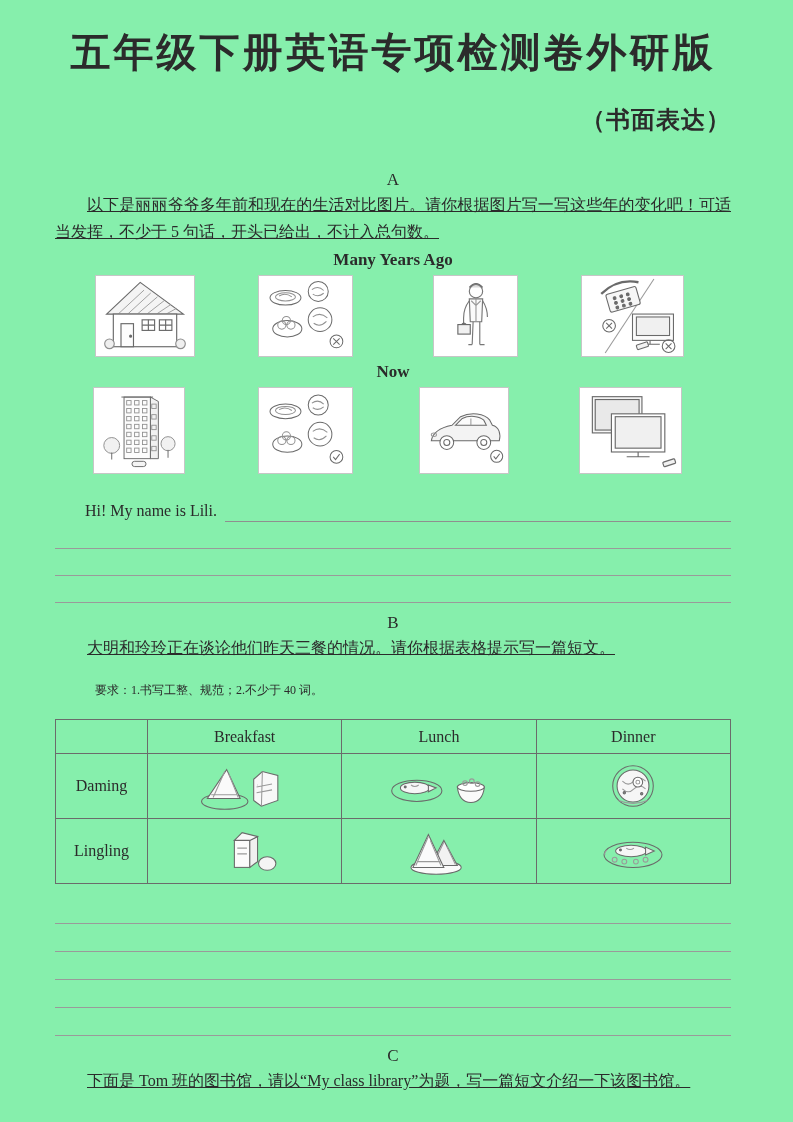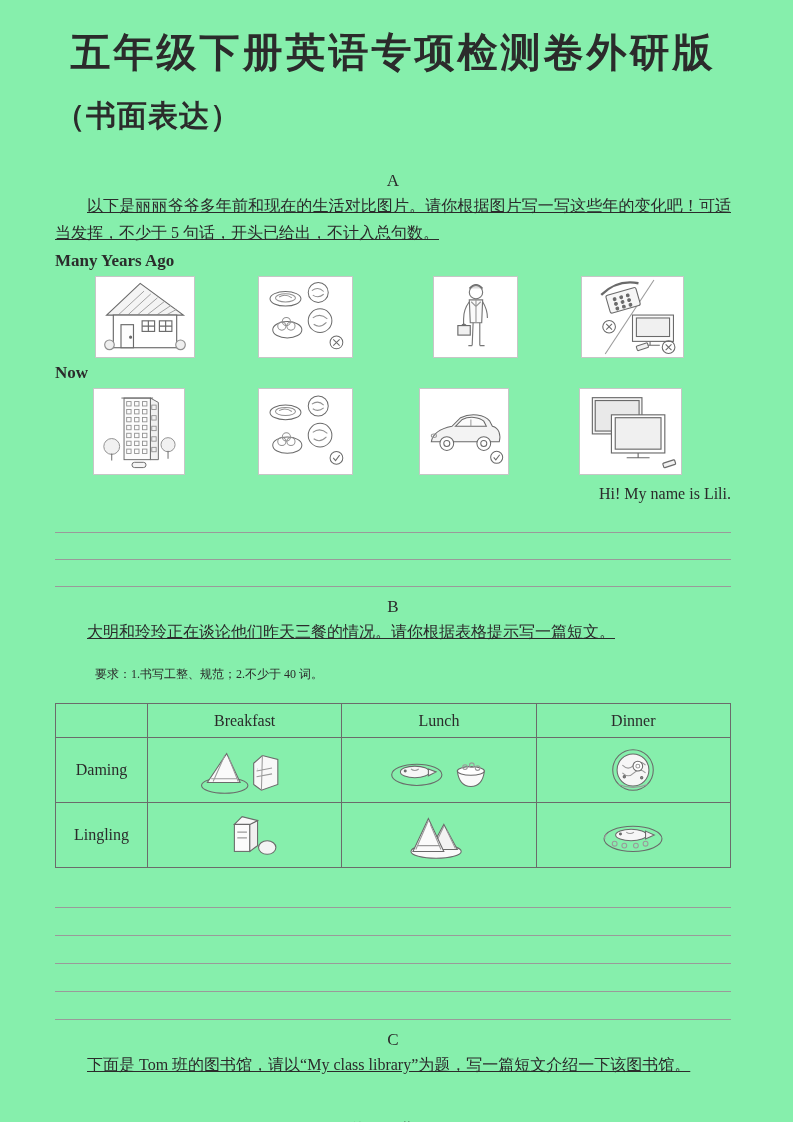--- a/index.html
+++ b/index.html
@@ -2,30 +2,30 @@
 <html><head>
 <meta charset="utf-8">
 <style>
   html,body{margin:0;padding:0;background:#ffffff;}
   .page{
     width:793px;height:1122px;margin:0 auto;background:#86efac;
     font-family:"Liberation Serif","DejaVu Serif",serif;color:#2b2b2b;
     box-sizing:border-box;padding:0 62px 0 55px;overflow:hidden;position:relative;
   }
   .title{text-align:center;font-size:40px;font-weight:700;letter-spacing:3px;padding-top:28px;line-height:1.25;}
-  .subtitle{text-align:left;font-size:30px;font-weight:700;letter-spacing:1px;margin-top:18px;}
+  .subtitle{text-align:right;font-size:24px;font-weight:700;letter-spacing:1px;margin-top:26px;}
   .sec-label{text-align:center;font-size:17px;margin-top:32px;line-height:23px;}
   .sec-label.tight{margin-top:8px;}
   .para{font-size:16px;line-height:27px;text-align:justify;margin:0;text-decoration:underline;}
   .indent{text-indent:2em;}
   .req{font-size:12px;line-height:26px;text-indent:2em;margin:16px;}
-  .group-title{text-align:left;font-size:17px;font-weight:700;margin-top:3px;line-height:23px;font-family:"Liberation Serif","DejaVu Serif",serif;}
+  .group-title{text-align:center;font-size:17px;font-weight:700;margin-top:3px;line-height:23px;font-family:"Liberation Serif","DejaVu Serif",serif;}
   .imgrow{display:flex;margin-top:4px;align-items:flex-start;}
   .imgbox{border:1px solid #c6c6c6;background:#fff;box-sizing:border-box;display:flex;align-items:center;justify-content:center;}
-  .hi-line{display:flex;align-items:flex-end;margin-top:8px;font-size:16px;padding-left:30px;line-height:22px;flex-direction:column;}
+  .hi-line{display:flex;align-items:flex-end;margin-top:26px;font-size:16px;padding-left:30px;line-height:22px;}
   .hi-line .rule{flex:1;border-bottom:1px solid #8f8f8f;margin-left:8px;height:16px;}
   .wline{height:26px;border-bottom:1px solid #9a9a9a;}
   .wline5{height:27px;border-bottom:1px solid #9a9a9a;}
   .btable{width:100%;border-collapse:collapse;margin-top:16px;table-layout:fixed;}
   .btable th,.btable td{border:1px solid #6b6b6b;font-size:16px;font-weight:400;text-align:center;padding:0;}
   .btable thead th{height:33px;}
   .btable tbody td{height:64px;}
   .footer{text-align:center;font-size:14px;margin-top:42px;}
   svg{display:block;}
 </style>

